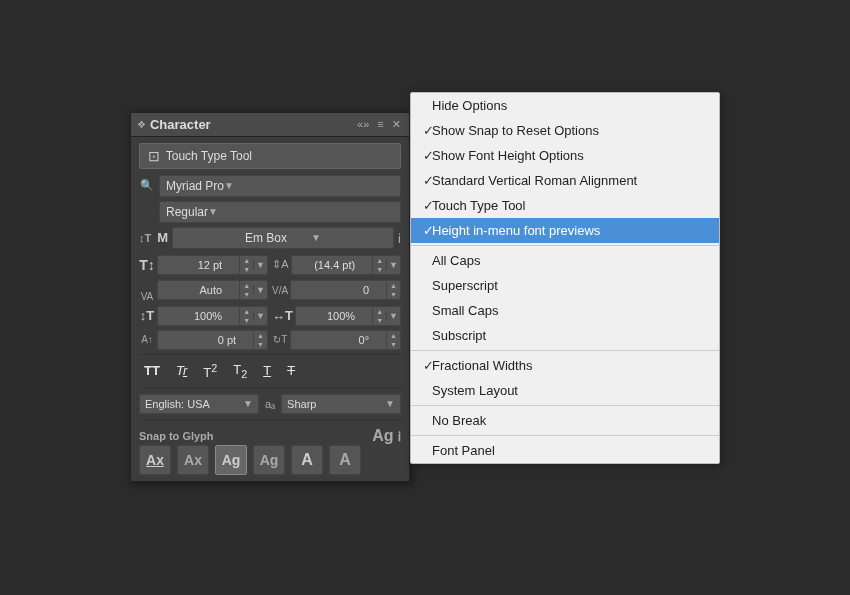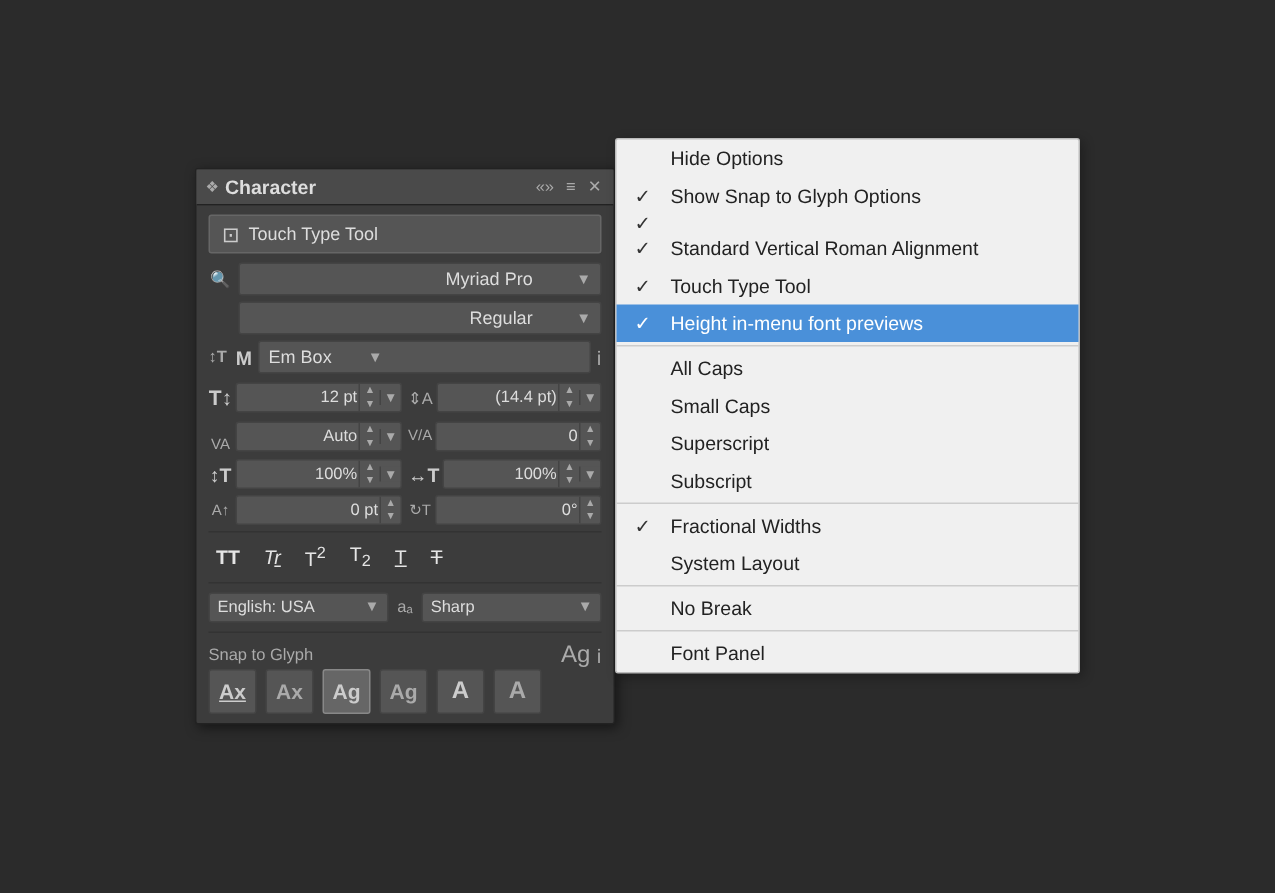--- a/index.html
+++ b/index.html
@@ -98,23 +98,22 @@
       flex: 1;
       background: #555;
       border: 1px solid #444;
       color: #ddd;
       padding: 3px 6px;
       font-size: 12px;
       appearance: none;
       border-radius: 2px;
       display: flex;
       align-items: center;
-      justify-content: flex-end;
-      cursor: pointer;
-      gap: 29px;
+      justify-content: flex-start;
+      cursor: pointer;
     }
     .dd-arrow {
       color: #aaa;
       font-size: 10px;
     }
 
     
     .input-grid {
       display: grid;
       grid-template-columns: 1fr 1fr;
@@ -140,21 +139,21 @@
       flex: 1;
       background: #555;
       border: 1px solid #444;
       border-radius: 2px;
       overflow: hidden;
     }
     .spinbox-val {
       flex: 1;
       color: #ddd;
       font-size: 11px;
-      padding: 2px 1px;
+      padding: 2px 17px;
       text-align: right;
     }
     .spinbox-arrows {
       display: flex;
       flex-direction: column;
       border-left: 1px solid #444;
     }
     .spinbox-arrow {
       font-size: 7px;
       color: #aaa;
@@ -187,21 +186,21 @@
     .em-dropdown {
       flex: 1;
       background: #555;
       border: 1px solid #444;
       color: #ddd;
       padding: 3px 6px;
       font-size: 12px;
       border-radius: 2px;
       display: flex;
       align-items: center;
-      justify-content: flex-start;
+      justify-content: center;
       cursor: pointer;
       gap: 24px;
     }
     .info-icon {
       color: #aaa;
       font-size: 13px;
       cursor: pointer;
     }
 
     
@@ -265,20 +264,21 @@
     
     .snap-section {
       border-top: 1px solid #333;
       padding-top: 6px;
     }
     .snap-header {
       display: flex;
       align-items: center;
       justify-content: space-between;
       margin-bottom: 0;
+      font-weight: bold;
     }
     .snap-label {
       font-size: 11px;
       color: #aaa;
     }
     .snap-icons-row {
       display: flex;
       align-items: center;
       gap: 6px;
     }
@@ -309,21 +309,21 @@
       width: 310px;
       min-width: 280px;
       border-radius: 2px;
       margin-left: 0;
       position: relative;
       top: -20px;
     }
     .menu-item {
       display: flex;
       align-items: center;
-      padding: 5px 12px 5px 36px;
+      padding: 5px 12px 5px 21px;
       cursor: pointer;
       color: #222;
       font-size: 13px;
       position: relative;
       white-space: nowrap;
     }
     .menu-item.highlighted {
       background: #4a90d9;
       color: #fff;
     }
@@ -533,46 +533,47 @@
     </div>
   </div>
 
   <div class="context-menu">
 
     <div class="menu-item">
       <span class="menu-item-label">Hide Options</span>
     </div>
     <div class="menu-item">
       <span class="checkmark">✓</span>
-      <span class="menu-item-label">Show Snap to Glyph Options</span>
+      <span class="menu-item-label">Show Snap to Reset Options</span>
     </div>
     <div class="menu-item">
       <span class="checkmark">✓</span>
+      <span class="menu-item-label">Show Font Height Options</span>
     </div>
     <div class="menu-item">
       <span class="checkmark">✓</span>
       <span class="menu-item-label">Standard Vertical Roman Alignment</span>
     </div>
     <div class="menu-item">
       <span class="checkmark">✓</span>
       <span class="menu-item-label">Touch Type Tool</span>
     </div>
     <div class="menu-item highlighted">
       <span class="checkmark">✓</span>
       <span class="menu-item-label">Height in-menu font previews</span>
     </div>
     <div class="menu-separator"></div>
     <div class="menu-item">
       <span class="menu-item-label">All Caps</span>
     </div>
     <div class="menu-item">
+      <span class="menu-item-label">Superscript</span>
+    </div>
+    <div class="menu-item">
       <span class="menu-item-label">Small Caps</span>
-    </div>
-    <div class="menu-item">
-      <span class="menu-item-label">Superscript</span>
     </div>
     <div class="menu-item">
       <span class="menu-item-label">Subscript</span>
     </div>
     <div class="menu-separator"></div>
     <div class="menu-item">
       <span class="checkmark">✓</span>
       <span class="menu-item-label">Fractional Widths</span>
     </div>
     <div class="menu-item">

